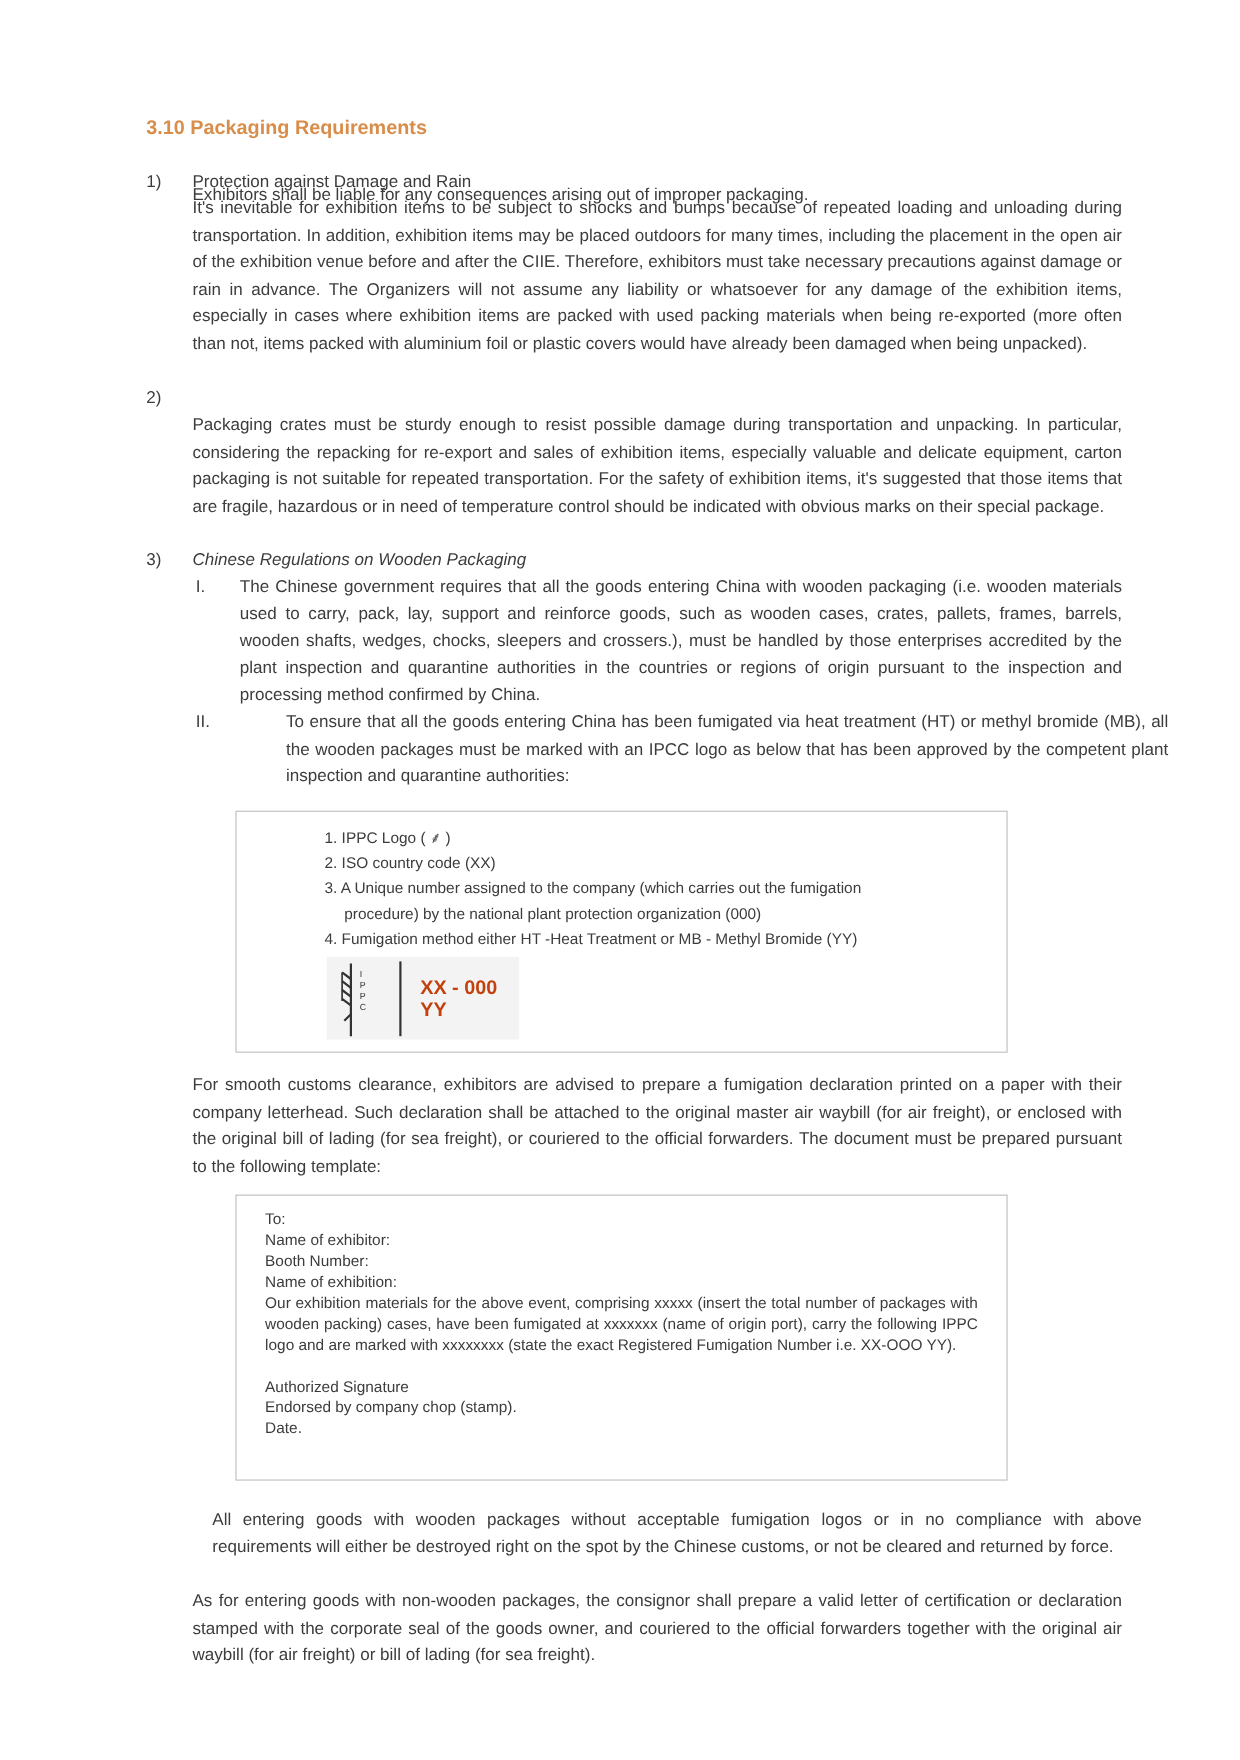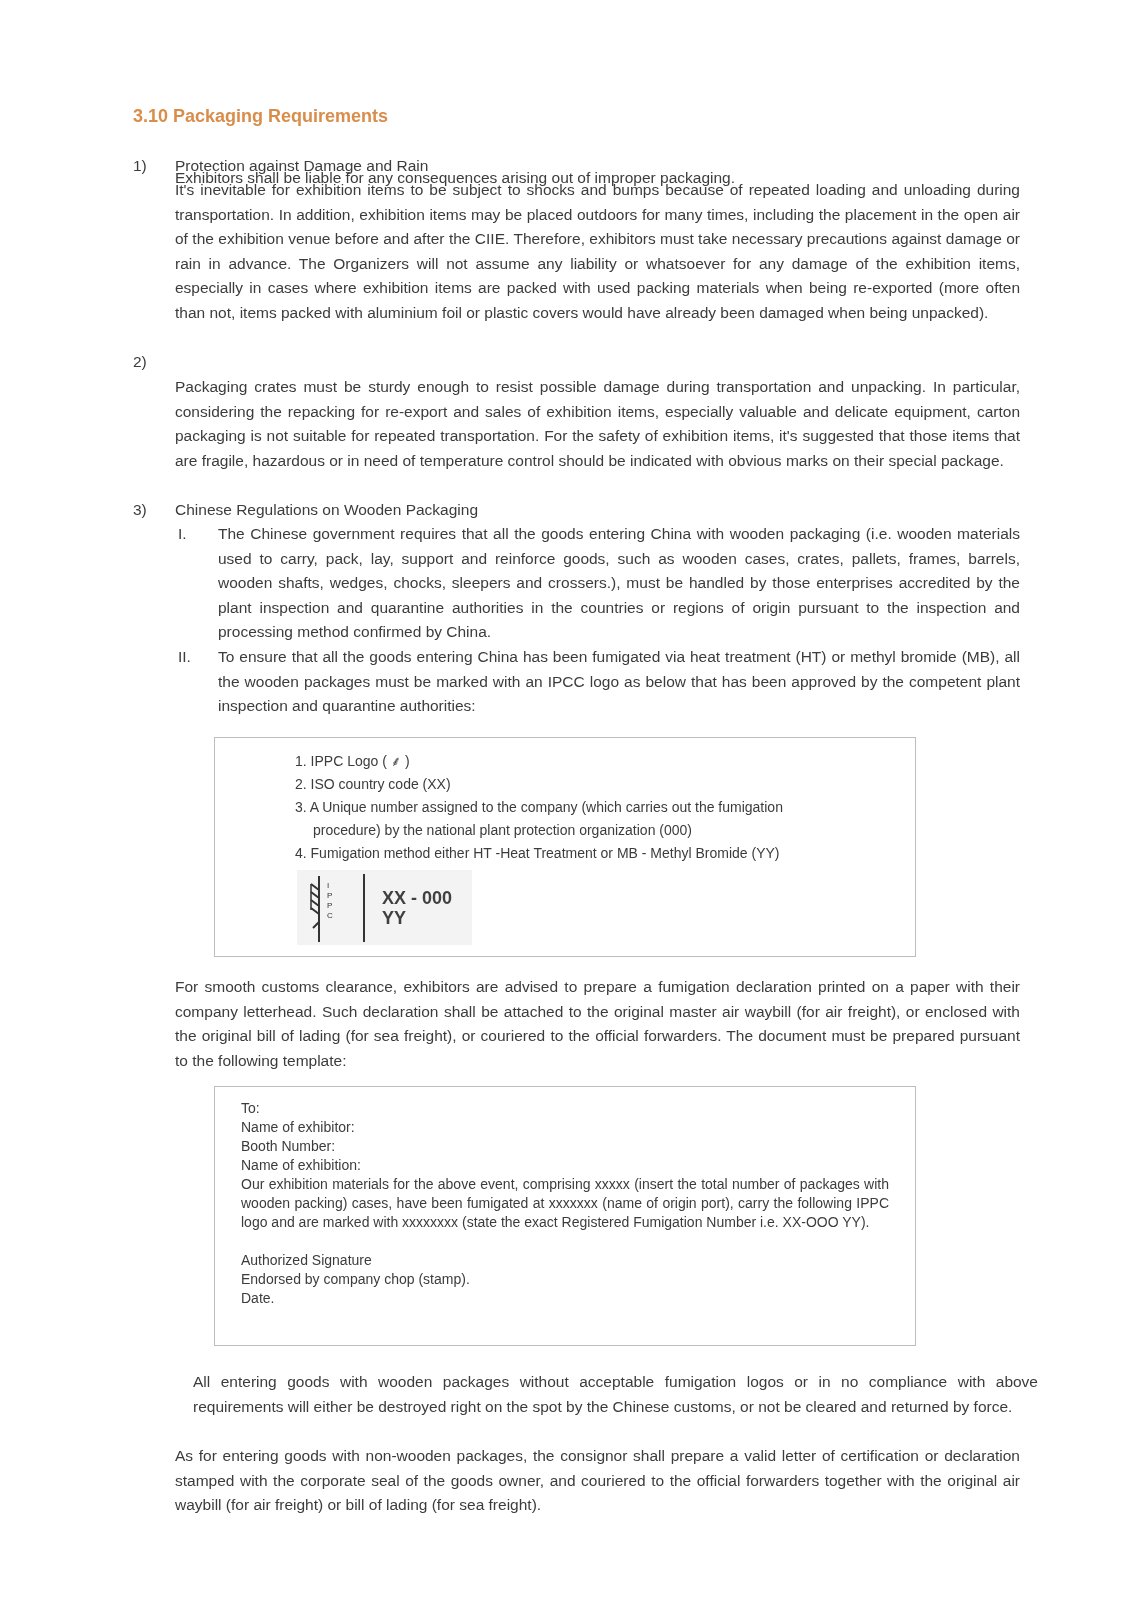--- a/index.html
+++ b/index.html
@@ -9,47 +9,47 @@
   .heading { position: absolute; left: 133px; top: 106px; font-size: 18px; font-weight: bold; color: #d98d4a; }
   .para { position: absolute; left: 175px; width: 845px; font-size: 15.5px; line-height: 24.6px; text-align: justify; }
   .num { position: absolute; left: 133px; font-size: 15.5px; line-height: 24.6px; }
   .sub-num { position: absolute; left: 178px; font-size: 15.5px; line-height: 24.6px; }
   .sub-para { position: absolute; left: 218px; width: 802px; font-size: 15.5px; line-height: 24.6px; text-align: justify; }
   .box { position: absolute; border: 1px solid #bdbdbd; background: #fff; }
   .box1 { left: 214px; top: 737px; width: 700px; height: 218px; }
   .box1 .list { position: absolute; left: 80px; top: 12px; font-size: 14px; line-height: 23px; }
   .box1 .list .indent { padding-left: 18px; }
   .logo { position: absolute; left: 82px; top: 132px; width: 175px; height: 75px; background: #f3f3f3; }
-  .logo .code { position: absolute; left: 85px; top: 18px; font-weight: bold; font-size: 18px; color: #404040; line-height: 20px; }
+  .logo .code { position: absolute; left: 85px; top: 18px; font-weight: bold; font-size: 18px; color: #c2410c; line-height: 20px; }
   .box2 { left: 214px; top: 1086px; width: 700px; height: 258px; }
   .box2 .txt { position: absolute; left: 26px; top: 12px; width: 648px; font-size: 14px; line-height: 19px; text-align: justify; }
 </style>
 </head>
 <body>
 
 <div class="page">
 
   <div class="heading">3.10 Packaging Requirements</div>
   <div class="para" style="top:130px;margin-top:36px;">Exhibitors shall be liable for any consequences arising out of improper packaging.</div>
 
   <div class="num" style="top:154px;">1)</div>
   <div class="para" style="top:154px;">Protection against Damage and Rain</div>
   <div class="para" style="top:178px;">It's inevitable for exhibition items to be subject to shocks and bumps because of repeated loading and unloading during transportation. In addition, exhibition items may be placed outdoors for many times, including the placement in the open air of the exhibition venue before and after the CIIE. Therefore, exhibitors must take necessary precautions against damage or rain in advance. The Organizers will not assume any liability or whatsoever for any damage of the exhibition items, especially in cases where exhibition items are packed with used packing materials when being re-exported (more often than not, items packed with aluminium foil or plastic covers would have already been damaged when being unpacked).</div>
 
   <div class="num" style="top:350px;">2)</div>
   <div class="para" style="top:375px;">Packaging crates must be sturdy enough to resist possible damage during transportation and unpacking. In particular, considering the repacking for re-export and sales of exhibition items, especially valuable and delicate equipment, carton packaging is not suitable for repeated transportation. For the safety of exhibition items, it's suggested that those items that are fragile, hazardous or in need of temperature control should be indicated with obvious marks on their special package.</div>
 
   <div class="num" style="top:498px;">3)</div>
-  <div class="para" style="top:498px;">Chinese Regulations on Wooden Packaging</div>
+  <div class="para" style="top:498px;font-style:italic;">Chinese Regulations on Wooden Packaging</div>
 
   <div class="sub-num" style="top:522px;">I.</div>
   <div class="sub-para" style="top:522px;">The Chinese government requires that all the goods entering China with wooden packaging (i.e. wooden materials used to carry, pack, lay, support and reinforce goods, such as wooden cases, crates, pallets, frames, barrels, wooden shafts, wedges, chocks, sleepers and crossers.), must be handled by those enterprises accredited by the plant inspection and quarantine authorities in the countries or regions of origin pursuant to the inspection and processing method confirmed by China.</div>
 
   <div class="sub-num" style="top:645px;">II.</div>
-  <div class="sub-para" style="top:645px;">To ensure that all the goods entering China has been fumigated via heat treatment (HT) or methyl bromide (MB), all the wooden packages must be marked with an IPCC logo as below that has been approved by the competent plant inspection and quarantine authorities:</div>
+  <div class="sub-para" style="top:645px;margin-left:42px;">To ensure that all the goods entering China has been fumigated via heat treatment (HT) or methyl bromide (MB), all the wooden packages must be marked with an IPCC logo as below that has been approved by the competent plant inspection and quarantine authorities:</div>
 
   <div class="box box1">
     <div class="list">
       <div>1. IPPC Logo ( ⸙ )</div>
       <div>2. ISO country code (XX)</div>
       <div>3. A Unique number assigned to the company (which carries out the fumigation</div>
       <div class="indent">procedure) by the national plant protection organization (000)</div>
       <div>4. Fumigation method either HT -Heat Treatment or MB - Methyl Bromide (YY)</div>
     </div>
     <div class="logo">

